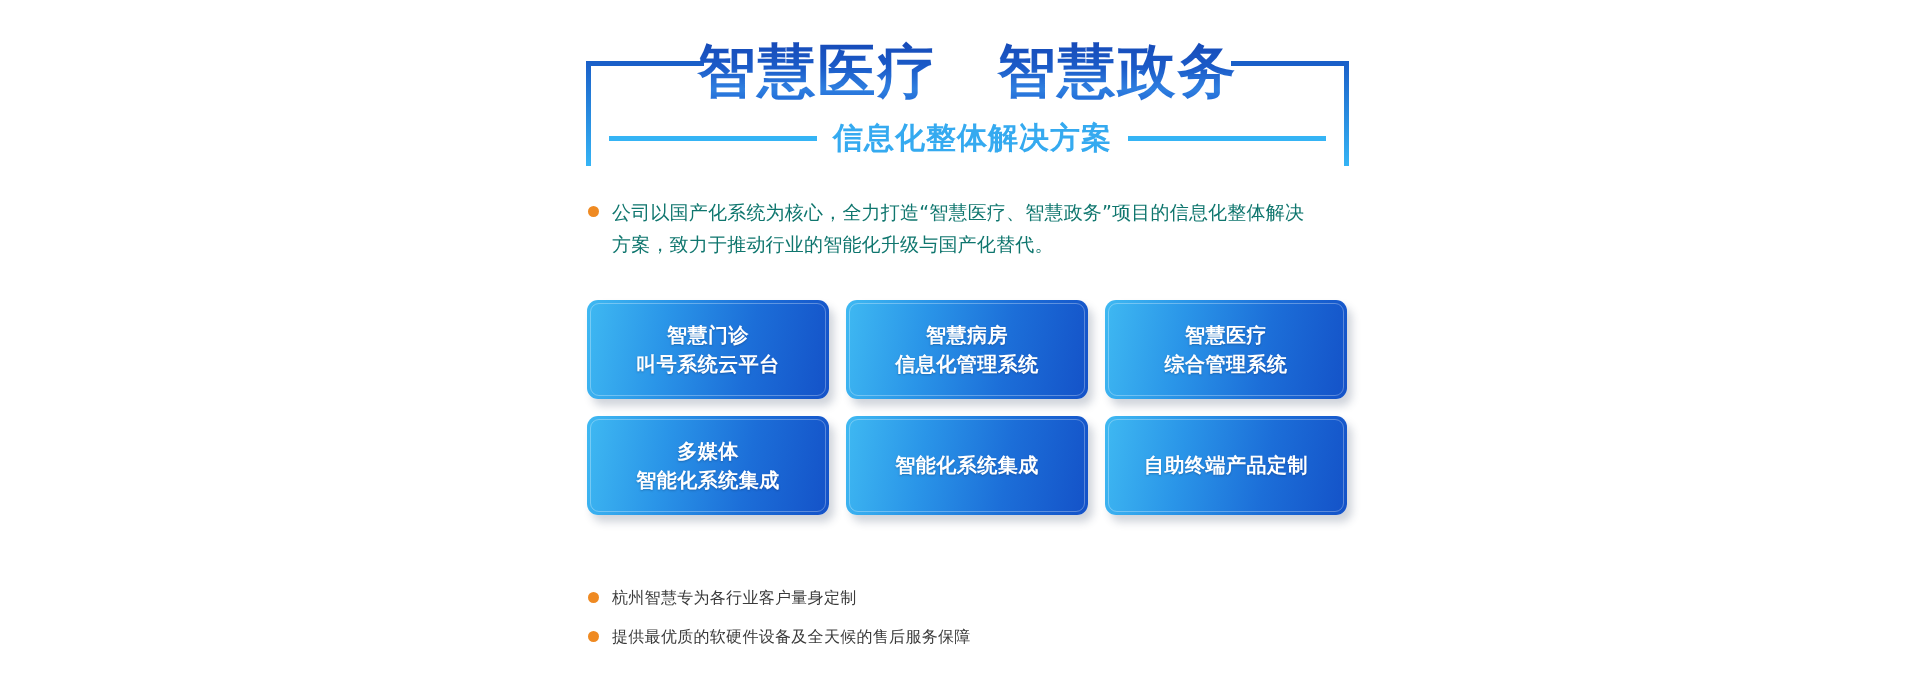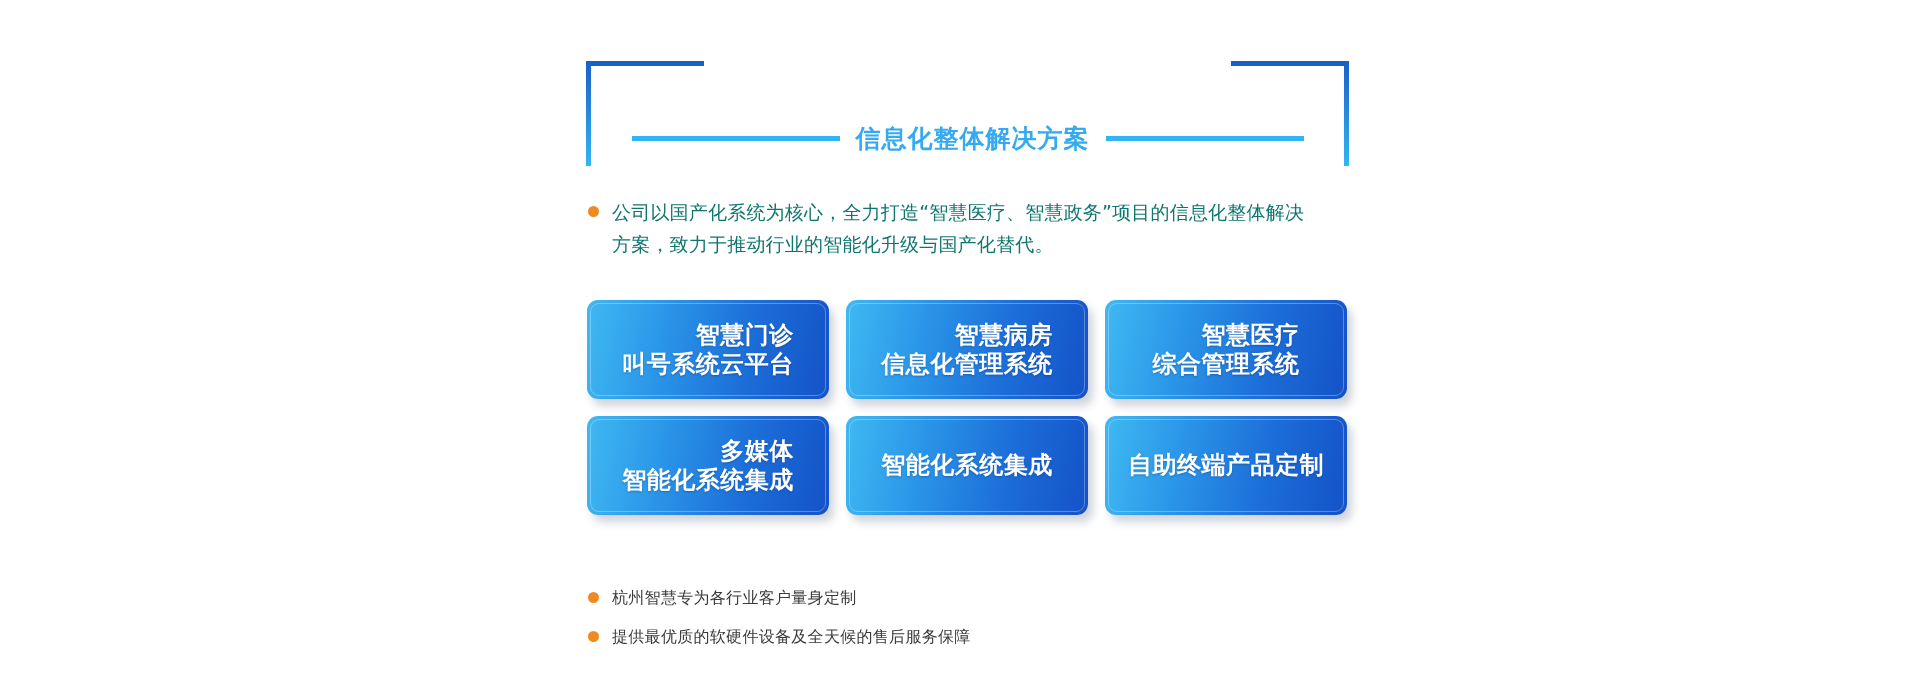--- a/index.html
+++ b/index.html
@@ -86,21 +86,21 @@
   }
   .sub-line{
     height:5px;
     background:#35b4f5;
     flex:0 0 auto;
   }
   .sub-line-left{ width:208px; }
   .sub-line-right{ width:198px; }
   .subtitle-text{
     font-family:"DejaVu Sans","Liberation Sans",sans-serif;
-    font-size:25px;
+    font-size:30px;
     font-weight:600;
     color:#35aaf0;
     letter-spacing:1px;
     white-space:nowrap;
   }
 
   
   .intro{
     position:absolute;
     left:588px;
@@ -153,24 +153,24 @@
     inset:3px;
     border-radius:9px;
     border:1px solid rgba(255,255,255,0.30);
     pointer-events:none;
   }
   .card-label{
     position:relative;
     z-index:2;
     font-family:"DejaVu Sans","Liberation Sans",sans-serif;
     color:#ffffff;
-    font-size:24px;
+    font-size:20px;
     font-weight:bold;
     line-height:29px;
-    text-align:right;
+    text-align:center;
     letter-spacing:0.5px;
     white-space:pre-line;
     text-shadow:0 1px 2px rgba(10,40,90,0.35);
   }
 
   
   .bottom-list{
     position:absolute;
     left:588px;
     top:578px;
@@ -202,20 +202,21 @@
     <div class="bracket bracket-left">
       <div class="horiz"></div>
       <div class="vert"></div>
     </div>
 
     <div class="bracket bracket-right">
       <div class="horiz"></div>
       <div class="vert"></div>
     </div>
 
+    <div class="main-title">智慧医疗　智慧政务</div>
 
     <div class="subtitle-row">
       <div class="sub-line sub-line-left"></div>
       <div class="subtitle-text">信息化整体解决方案</div>
       <div class="sub-line sub-line-right"></div>
     </div>
   </div>
 
   <div class="intro">
     <span class="bullet-dot"></span>

